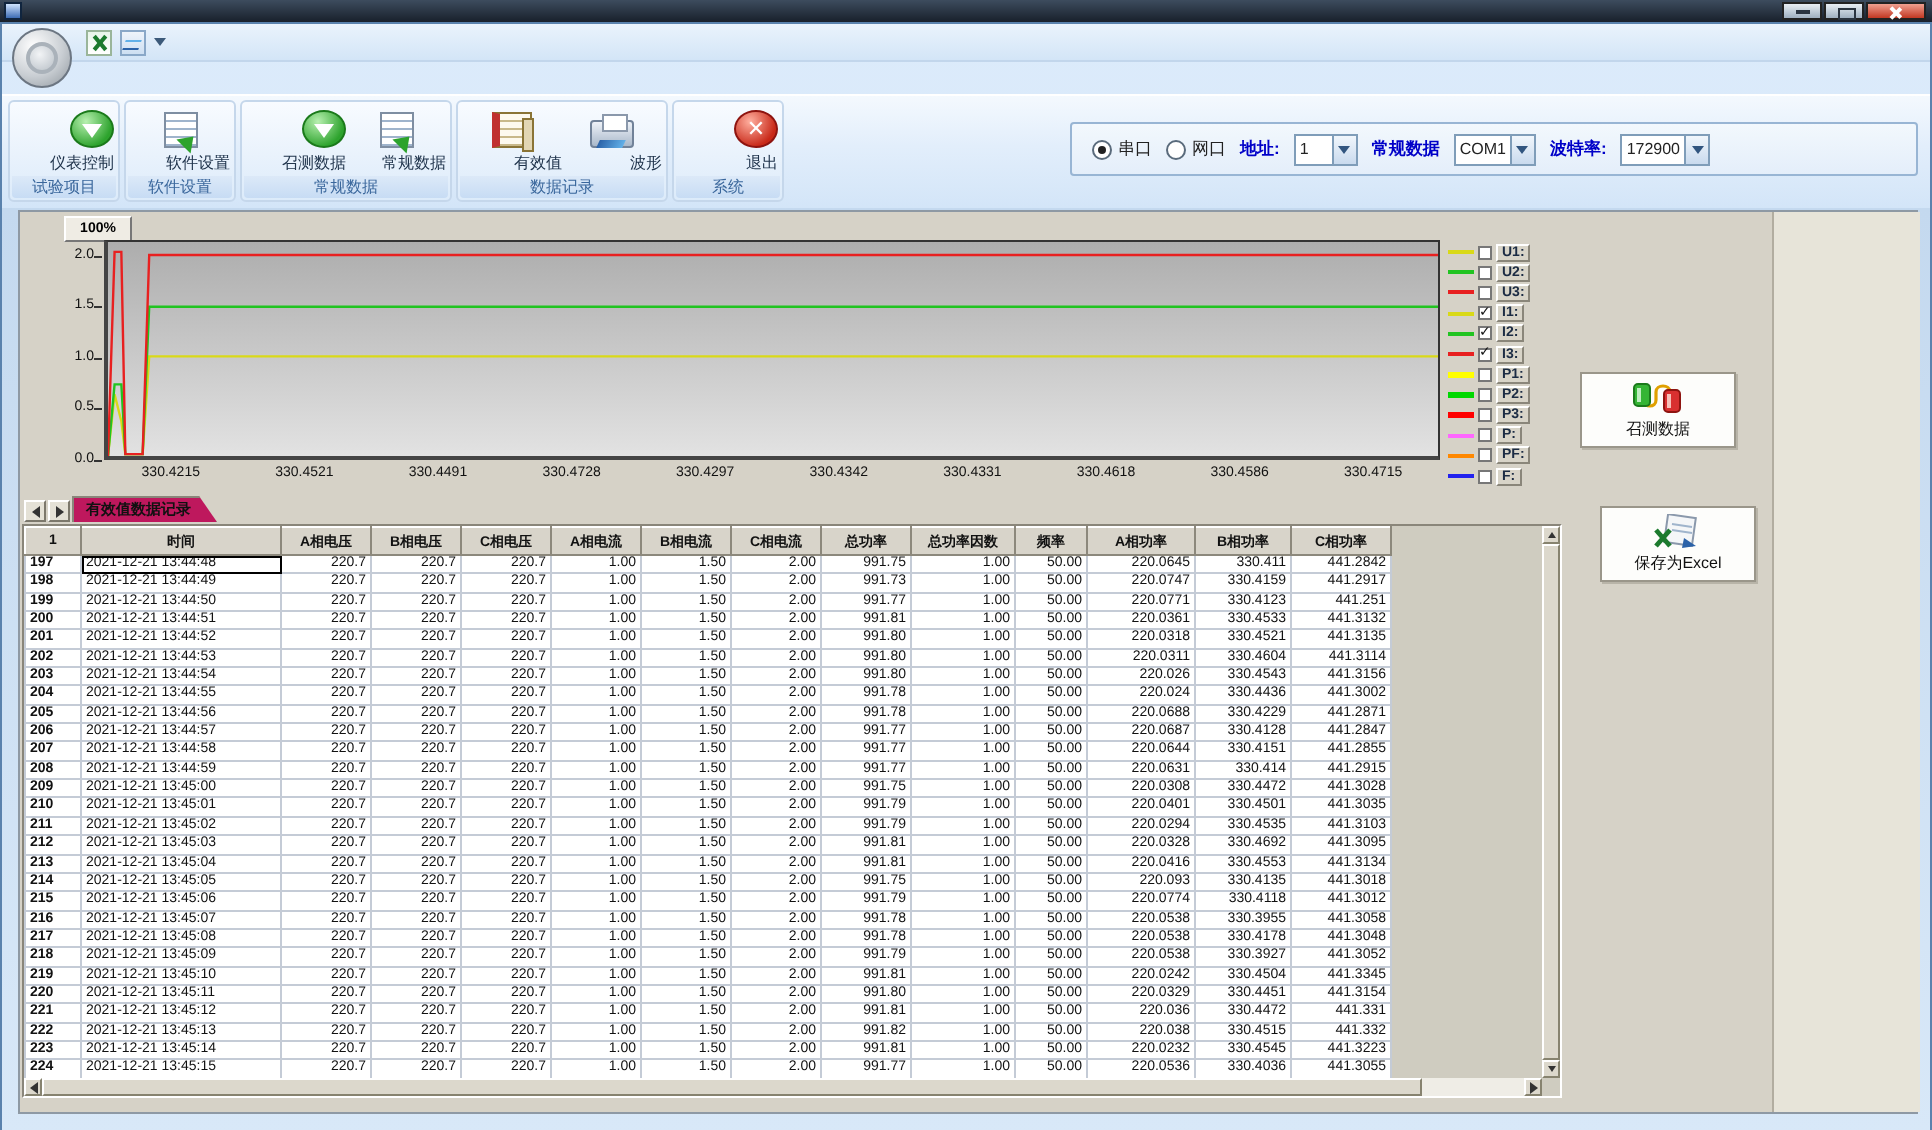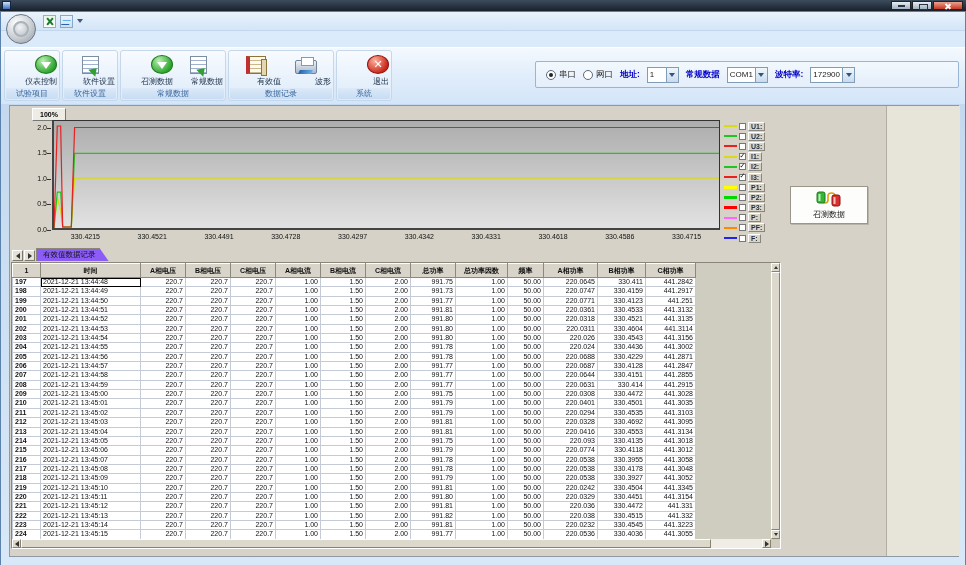--- a/index.html
+++ b/index.html
@@ -112,22 +112,22 @@
     box-shadow:1px 1px 0 #b8b4a8;}
   .side-btn.q{left:780px;top:80px;}
   .side-btn.s{left:790px;top:147px;}
 
   
   .tabstrip{position:absolute;left:2px;top:142px;height:13px;display:flex;align-items:flex-end;gap:1px;}
   .ts-arrow{width:11px;height:11px;background:#e4e1d6;border:1px solid;border-color:#fff #7c786c #7c786c #fff;
     display:flex;align-items:center;justify-content:center;box-sizing:border-box;}
   .tri-l{width:0;height:0;border-top:3px solid transparent;border-bottom:3px solid transparent;border-right:4px solid #333;}
   .tri-r{width:0;height:0;border-top:3px solid transparent;border-bottom:3px solid transparent;border-left:4px solid #333;}
-  .sheet-tab{height:12px;line-height:12px;padding:0 12px 0 6px;font-size:7.5px;color:#111;background:#8b5cf6;
-    border:1px solid #8a867a;border-bottom:none;clip-path:polygon(0 0,calc(100% - 9px) 0,100% 100%,0 100%);}
+  .sheet-tab{height:12px;line-height:12px;padding:0 12px 0 6px;font-size:7.5px;color:#111;background:#be185d;
+    border:1px solid #8a867a;border-bottom:none;clip-path:polygon(0 0,calc(100% - 9px) 0,100% 100%,0 100%);font-weight:bold;}
 
   
   .grid-box{position:absolute;left:1px;top:156px;width:770px;height:287px;background:#cfccc0;
     border:1px solid;border-color:#8a867a #ffffff #ffffff #8a867a;box-sizing:border-box;}
   .grid-wrap{position:absolute;left:0;top:0;right:9px;bottom:9px;overflow:hidden;background:#cfccc0;}
   table.grid{border-collapse:collapse;table-layout:fixed;background:#fff;}
   table.grid th{background:#d8d4ca;border:1px solid;border-color:#fff #8c887c #8c887c #fff;
     font-size:7px;font-weight:bold;color:#111;height:13px;padding:0 1px;overflow:hidden;white-space:nowrap;}
   table.grid td{border:1px solid #c4cbd6;font-size:7px;color:#111;height:8.35px;line-height:8.35px;
     padding:0 2px;white-space:nowrap;overflow:hidden;background:#fff;}
@@ -362,20 +362,30 @@
 
         <div class="side-btn q">
           <svg width="26" height="18" viewBox="0 0 26 18">
             <path d="M6 10 C6 14,12 14,12 10 L12 6 C12 2,19 2,19 6" stroke="#e0a000" stroke-width="1.6" fill="none"></path>
             <rect x="1" y="2" width="8" height="11" rx="2" fill="#35b535" stroke="#1b7a1b"></rect>
             <rect x="2.5" y="4" width="2" height="7" fill="#bfeec0"></rect>
             <rect x="16" y="5" width="8" height="11" rx="2" fill="#d83030" stroke="#8e1410"></rect>
             <rect x="17.5" y="7" width="2" height="7" fill="#f6c0b8"></rect>
           </svg>
           <span>召测数据</span>
+        </div>
+        <div class="side-btn s">
+          <svg width="26" height="18" viewBox="0 0 26 18">
+            <rect x="7" y="1" width="14" height="14" fill="#f4f6f8" stroke="#8a98ab" transform="rotate(8 14 8)"></rect>
+            <line x1="10" y1="5" x2="20" y2="6.5" stroke="#9fb4cc"></line>
+            <line x1="10" y1="8" x2="20" y2="9.5" stroke="#9fb4cc"></line>
+            <path d="M2 8 L9 16 M9 8 L2 16" stroke="#1c7a2d" stroke-width="2.4"></path>
+            <path d="M16 12 l6 4 -7 1 z" fill="#2b62a8"></path>
+          </svg>
+          <span>保存为Excel</span>
         </div>
 
         <div class="tabstrip">
           <span class="ts-arrow">
               <span class="tri-l"></span>
             </span>
           <span class="ts-arrow">
               <span class="tri-r"></span>
             </span>
           <span class="sheet-tab">有效值数据记录</span>

